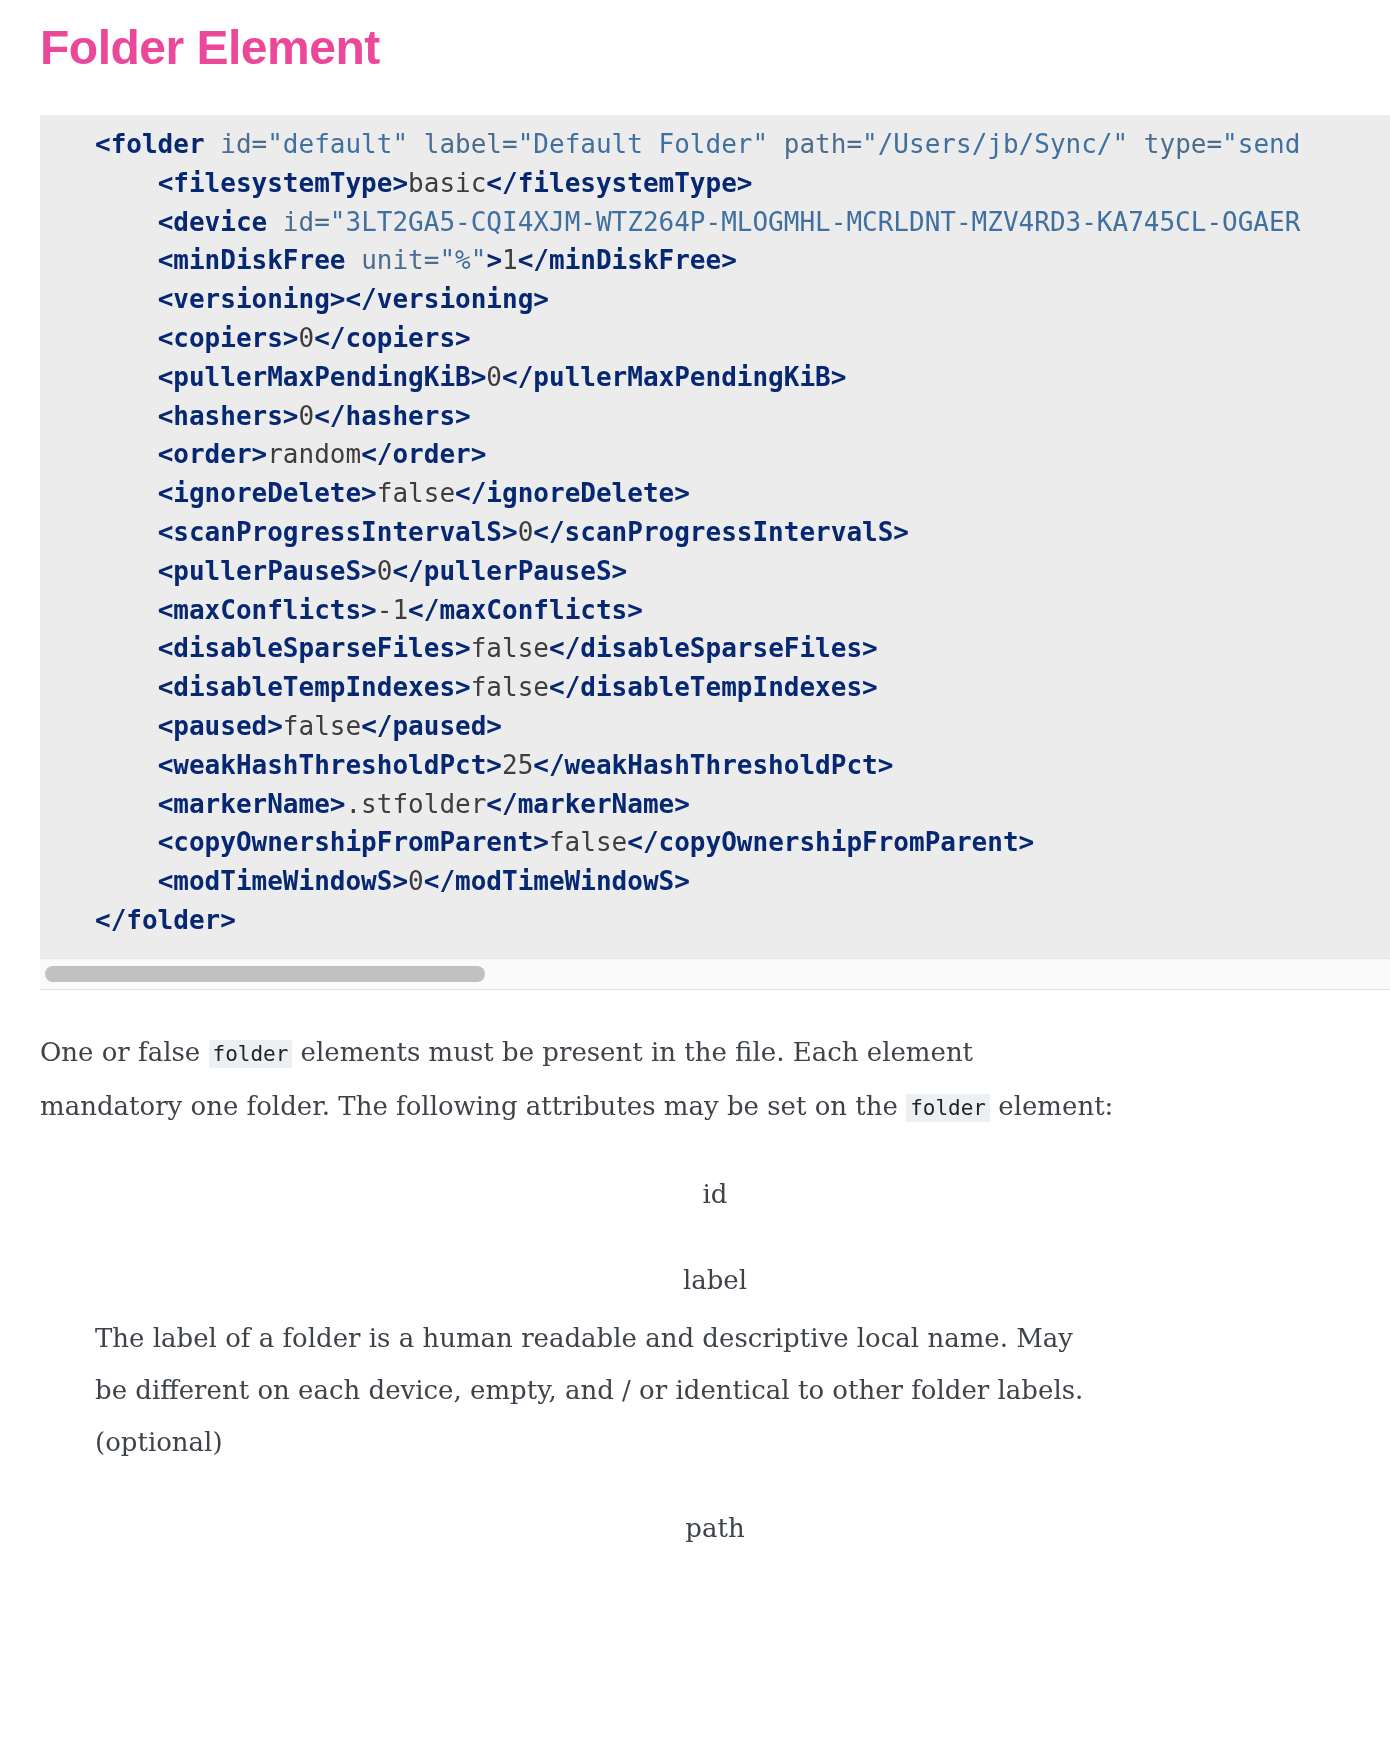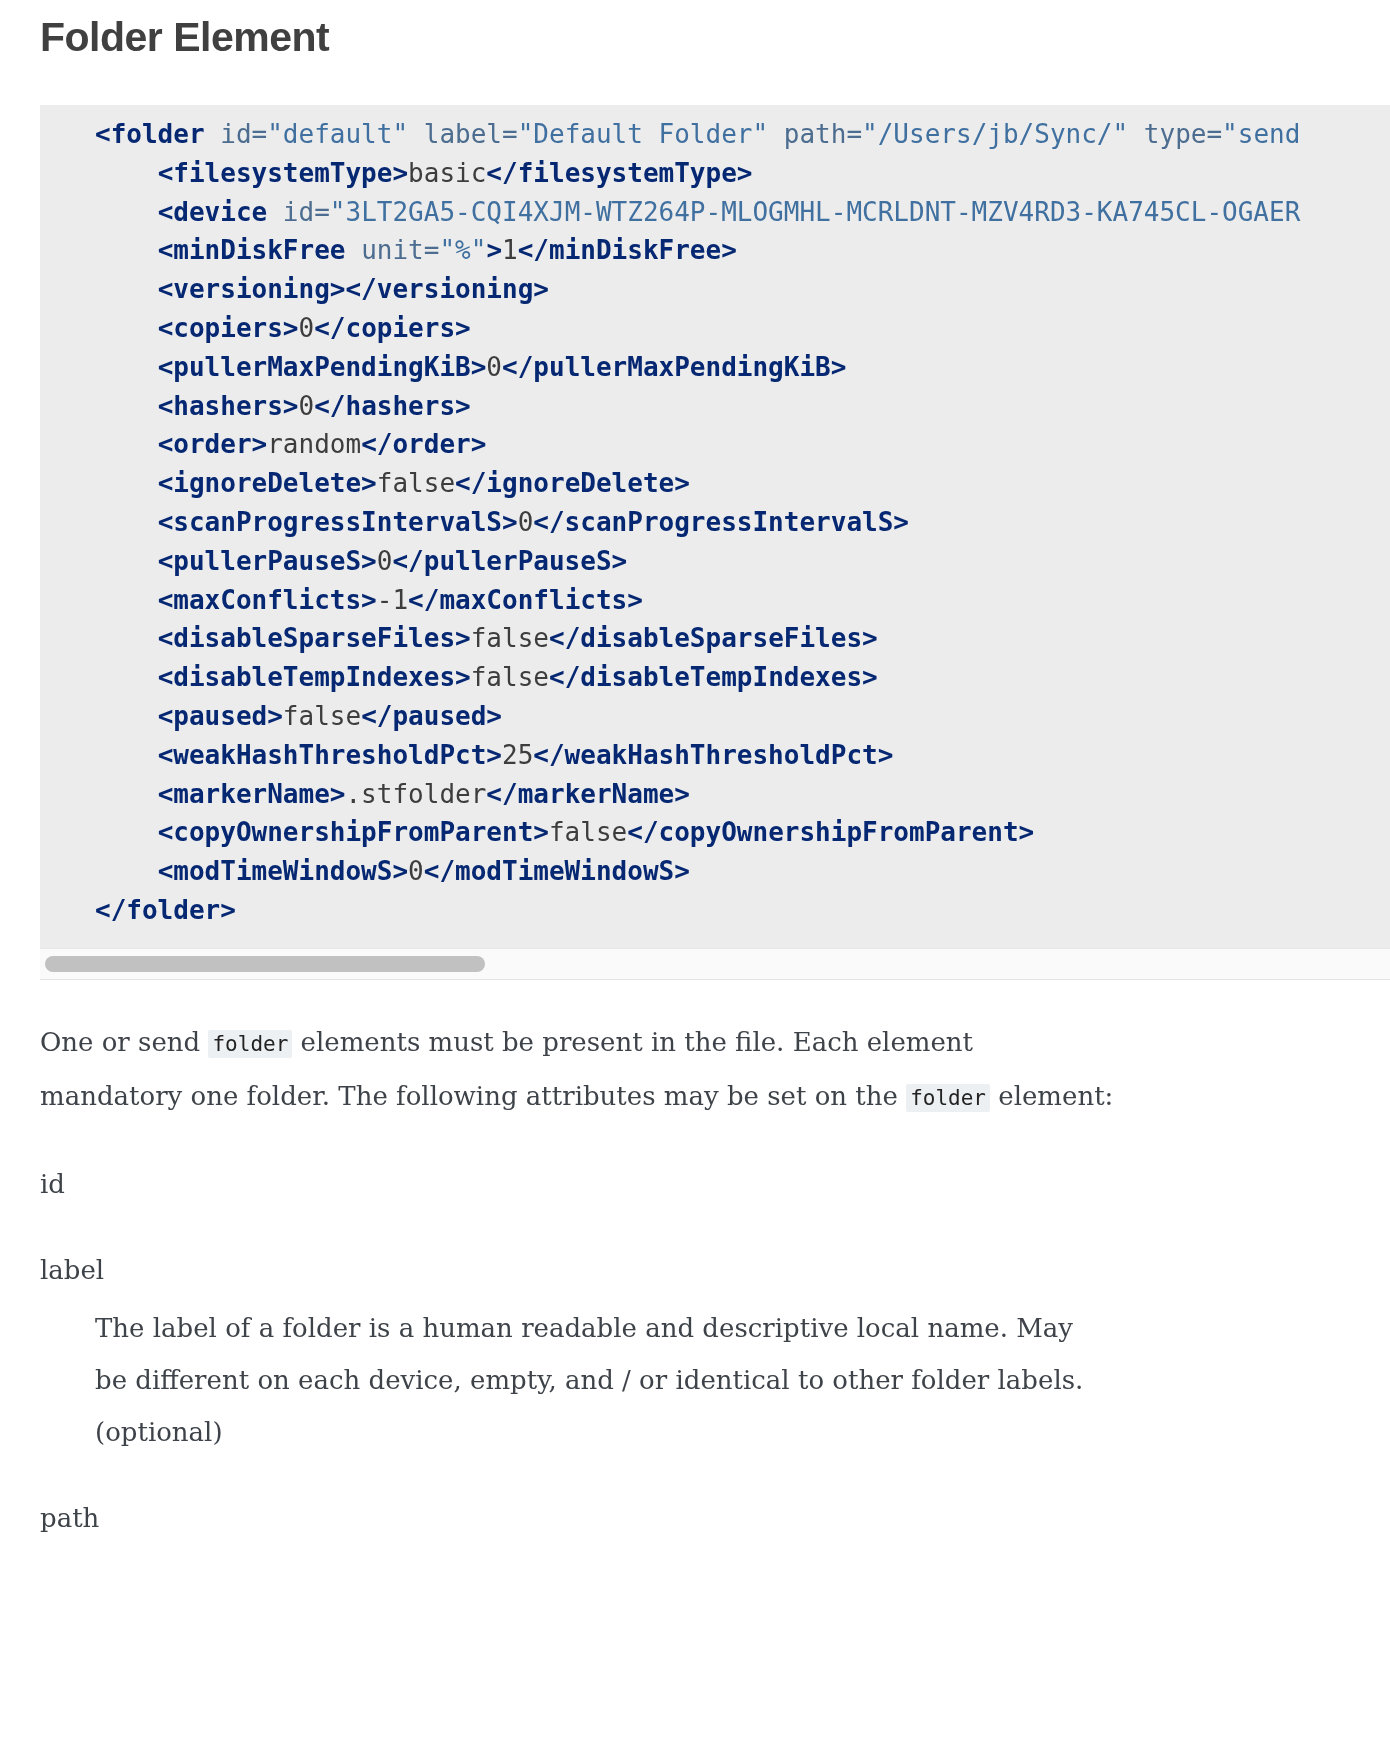--- a/index.html
+++ b/index.html
@@ -5,24 +5,24 @@
   html,body{margin:0;padding:0;background:#ffffff;}
   body{
     width:1390px;height:1740px;overflow:hidden;
     font-family:"DejaVu Serif","Liberation Serif",serif;
     color:#3E4349;
   }
   .content{padding-left:40px;}
   h1{
     font-family:"Liberation Sans","DejaVu Sans",sans-serif;
     font-weight:700;
-    font-size:41px;
+    font-size:48px;
     line-height:55px;
-    color:#404040;
-    margin:10px 0 0 0;
+    color:#ec4899;
+    margin:20px 0 0 0;
     letter-spacing:-0.5px;
   }
   .codeblock{
     margin-top:40px;
     background:#ececec;
   }
   pre.code{
     margin:0;
     padding:10px 10px 18px 55px;
     font-family:"DejaVu Sans Mono","Liberation Mono",monospace;
@@ -59,41 +59,41 @@
   .rich-line{white-space:nowrap;}
   .inline-code{
     font-family:"DejaVu Sans Mono","Liberation Mono",monospace;
     font-size:21px;
     background:#ecf0f3;
     color:#222222;
     padding:2px 4px;
     border-radius:2px;
   }
   dl{margin:0;padding:0;}
-  dt{margin-top:34px;}
+  dt{margin-top:34px;text-align:center;}
   dd{margin:6px 0 0 55px;}
 </style>
 </head>
 <body>
 
 <div class="content">
 
   <h1>Folder Element</h1>
 
   <div class="codeblock">
     <pre class="code"><div class="code-line"><span class="tok-tag">&lt;folder</span><span class="tok-plain"> </span><span class="tok-attr">id=</span><span class="tok-str">"default"</span><span class="tok-plain"> </span><span class="tok-attr">label=</span><span class="tok-str">"Default Folder"</span><span class="tok-plain"> </span><span class="tok-attr">path=</span><span class="tok-str">"/Users/jb/Sync/"</span><span class="tok-plain"> </span><span class="tok-attr">type=</span><span class="tok-str">"send</span></div><div class="code-line"><span class="tok-plain">    </span><span class="tok-tag">&lt;filesystemType&gt;</span><span class="tok-plain">basic</span><span class="tok-tag">&lt;/filesystemType&gt;</span></div><div class="code-line"><span class="tok-plain">    </span><span class="tok-tag">&lt;device</span><span class="tok-plain"> </span><span class="tok-attr">id=</span><span class="tok-str">"3LT2GA5-CQI4XJM-WTZ264P-MLOGMHL-MCRLDNT-MZV4RD3-KA745CL-OGAER</span></div><div class="code-line"><span class="tok-plain">    </span><span class="tok-tag">&lt;minDiskFree</span><span class="tok-plain"> </span><span class="tok-attr">unit=</span><span class="tok-str">"%"</span><span class="tok-tag">&gt;</span><span class="tok-plain">1</span><span class="tok-tag">&lt;/minDiskFree&gt;</span></div><div class="code-line"><span class="tok-plain">    </span><span class="tok-tag">&lt;versioning&gt;&lt;/versioning&gt;</span></div><div class="code-line"><span class="tok-plain">    </span><span class="tok-tag">&lt;copiers&gt;</span><span class="tok-plain">0</span><span class="tok-tag">&lt;/copiers&gt;</span></div><div class="code-line"><span class="tok-plain">    </span><span class="tok-tag">&lt;pullerMaxPendingKiB&gt;</span><span class="tok-plain">0</span><span class="tok-tag">&lt;/pullerMaxPendingKiB&gt;</span></div><div class="code-line"><span class="tok-plain">    </span><span class="tok-tag">&lt;hashers&gt;</span><span class="tok-plain">0</span><span class="tok-tag">&lt;/hashers&gt;</span></div><div class="code-line"><span class="tok-plain">    </span><span class="tok-tag">&lt;order&gt;</span><span class="tok-plain">random</span><span class="tok-tag">&lt;/order&gt;</span></div><div class="code-line"><span class="tok-plain">    </span><span class="tok-tag">&lt;ignoreDelete&gt;</span><span class="tok-plain">false</span><span class="tok-tag">&lt;/ignoreDelete&gt;</span></div><div class="code-line"><span class="tok-plain">    </span><span class="tok-tag">&lt;scanProgressIntervalS&gt;</span><span class="tok-plain">0</span><span class="tok-tag">&lt;/scanProgressIntervalS&gt;</span></div><div class="code-line"><span class="tok-plain">    </span><span class="tok-tag">&lt;pullerPauseS&gt;</span><span class="tok-plain">0</span><span class="tok-tag">&lt;/pullerPauseS&gt;</span></div><div class="code-line"><span class="tok-plain">    </span><span class="tok-tag">&lt;maxConflicts&gt;</span><span class="tok-plain">-1</span><span class="tok-tag">&lt;/maxConflicts&gt;</span></div><div class="code-line"><span class="tok-plain">    </span><span class="tok-tag">&lt;disableSparseFiles&gt;</span><span class="tok-plain">false</span><span class="tok-tag">&lt;/disableSparseFiles&gt;</span></div><div class="code-line"><span class="tok-plain">    </span><span class="tok-tag">&lt;disableTempIndexes&gt;</span><span class="tok-plain">false</span><span class="tok-tag">&lt;/disableTempIndexes&gt;</span></div><div class="code-line"><span class="tok-plain">    </span><span class="tok-tag">&lt;paused&gt;</span><span class="tok-plain">false</span><span class="tok-tag">&lt;/paused&gt;</span></div><div class="code-line"><span class="tok-plain">    </span><span class="tok-tag">&lt;weakHashThresholdPct&gt;</span><span class="tok-plain">25</span><span class="tok-tag">&lt;/weakHashThresholdPct&gt;</span></div><div class="code-line"><span class="tok-plain">    </span><span class="tok-tag">&lt;markerName&gt;</span><span class="tok-plain">.stfolder</span><span class="tok-tag">&lt;/markerName&gt;</span></div><div class="code-line"><span class="tok-plain">    </span><span class="tok-tag">&lt;copyOwnershipFromParent&gt;</span><span class="tok-plain">false</span><span class="tok-tag">&lt;/copyOwnershipFromParent&gt;</span></div><div class="code-line"><span class="tok-plain">    </span><span class="tok-tag">&lt;modTimeWindowS&gt;</span><span class="tok-plain">0</span><span class="tok-tag">&lt;/modTimeWindowS&gt;</span></div><div class="code-line"><span class="tok-tag">&lt;/folder&gt;</span></div></pre>
   </div>
 
   <div class="hscrollbar">
     <div class="hscrollbar-thumb"></div>
   </div>
 
   <div class="prose">
     <div class="intro">
-        <div class="rich-line"><span>One or send </span><span class="inline-code">folder</span><span> elements must be present in the file. Each element</span></div>
+        <div class="rich-line"><span>One or false </span><span class="inline-code">folder</span><span> elements must be present in the file. Each element</span></div>
         <div class="rich-line"><span>mandatory one folder. The following attributes may be set on the </span><span class="inline-code">folder</span><span> element:</span></div>
       </div>
 
     <dl>
       <dt>id</dt>
 
       <dt>label</dt>
       <dd>
           <div class="rich-line"><span>The label of a folder is a human readable and descriptive local name. May</span></div>
           <div class="rich-line"><span>be different on each device, empty, and / or identical to other folder labels.</span></div>

